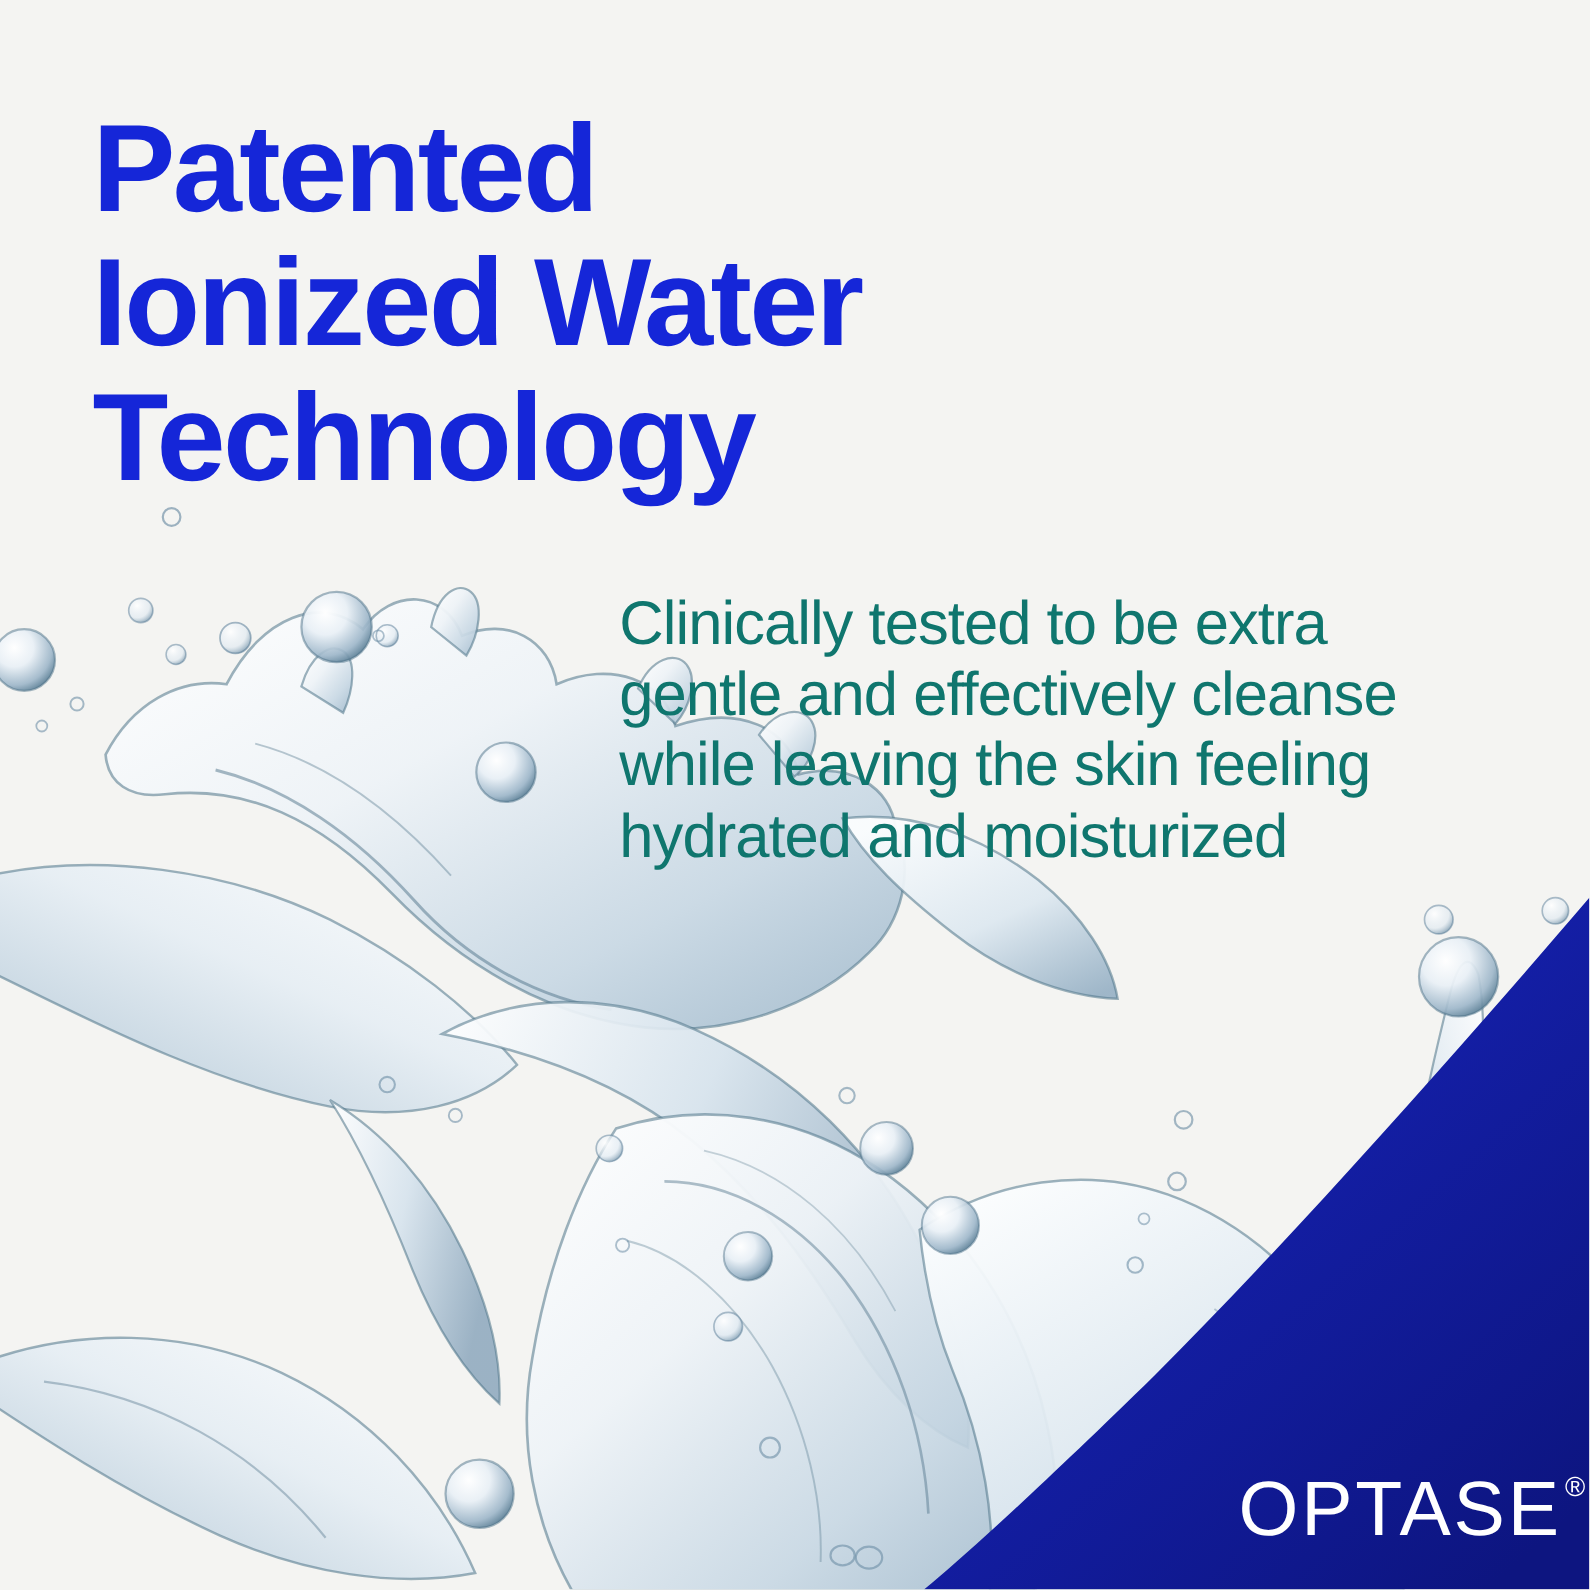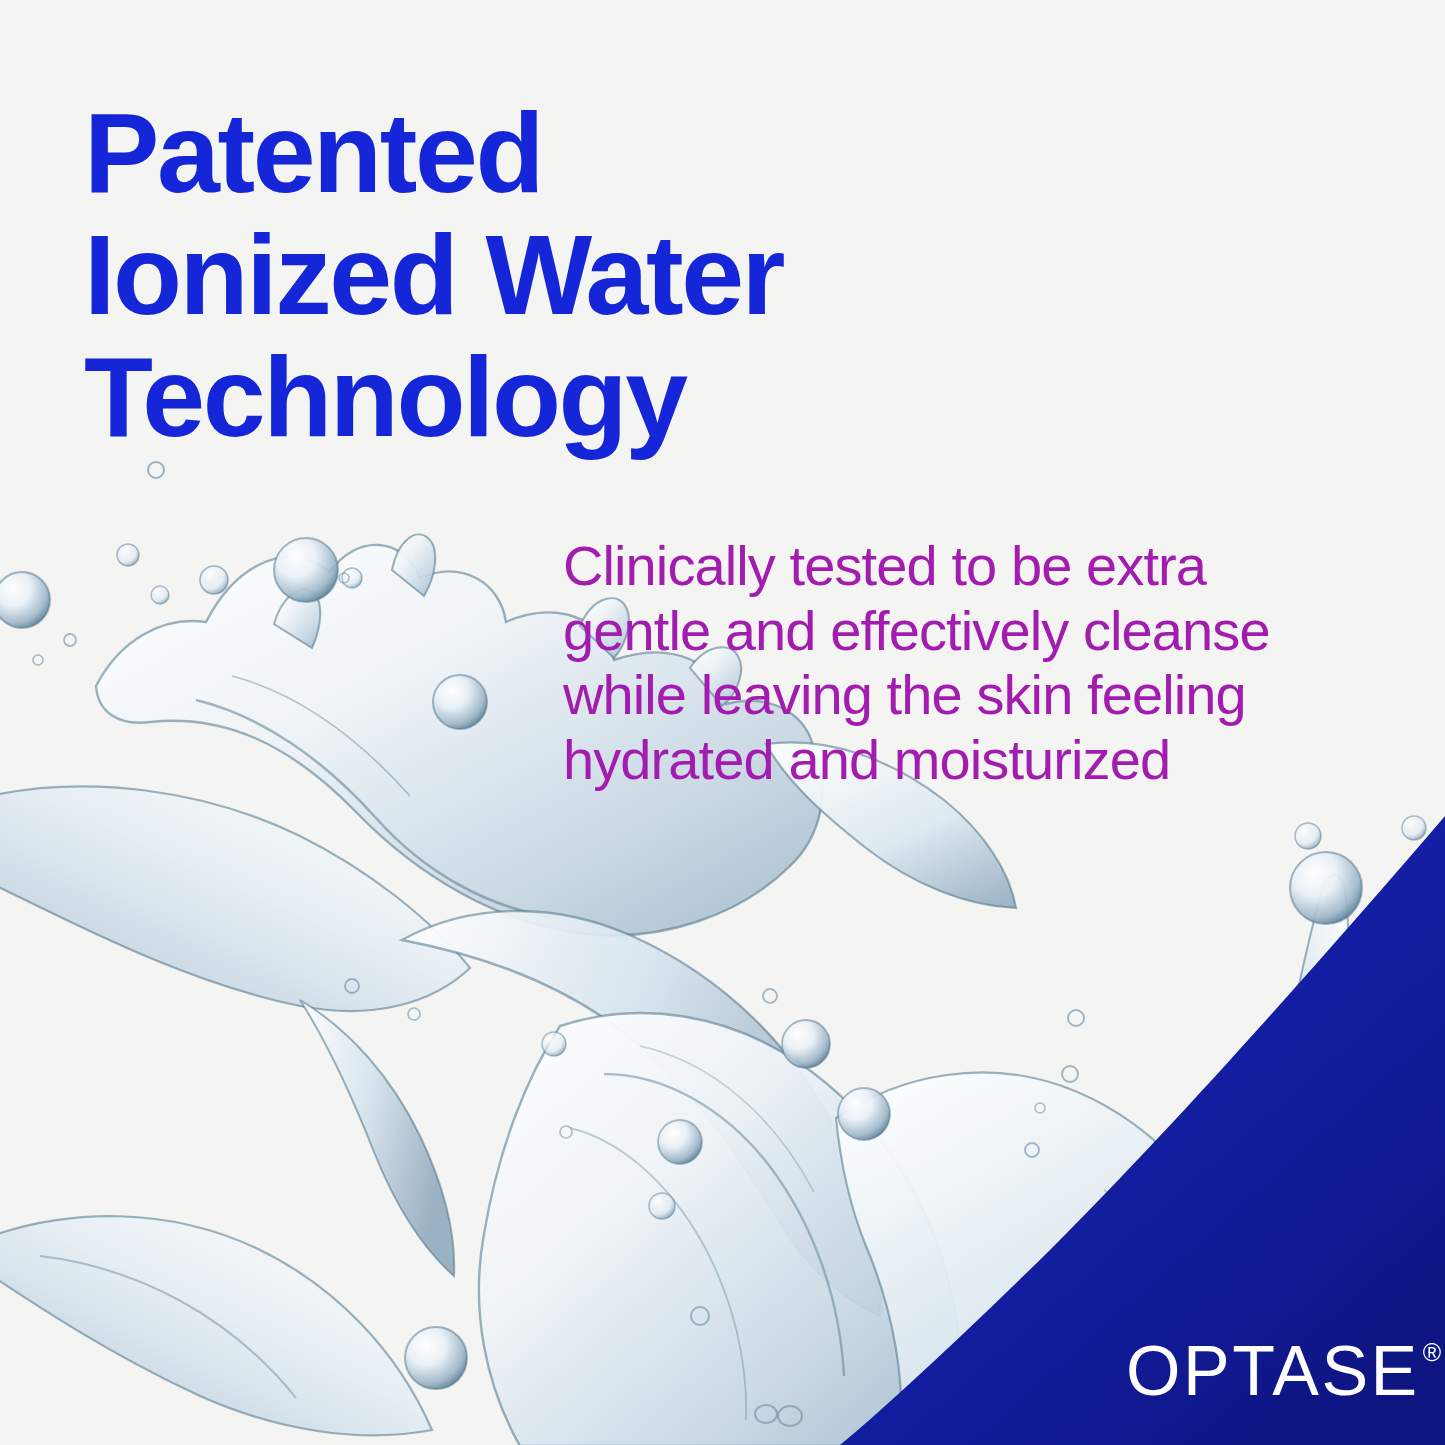--- a/index.html
+++ b/index.html
@@ -43,21 +43,21 @@
     margin:0;
   }
   .subcopy{
     position:absolute;
     left:563px; top:534px;
     width:830px;
     font-size:56px;
     line-height:1.155;
     font-weight:400;
     letter-spacing:-0.9px;
-    color:#a21caf;
+    color:#0f766e;
     white-space:pre-line;
     margin:0;
   }
 
   
   #brand-logo{
     position:absolute;
     left:1126px; top:1336px;
     display:flex;
     align-items:flex-start;

